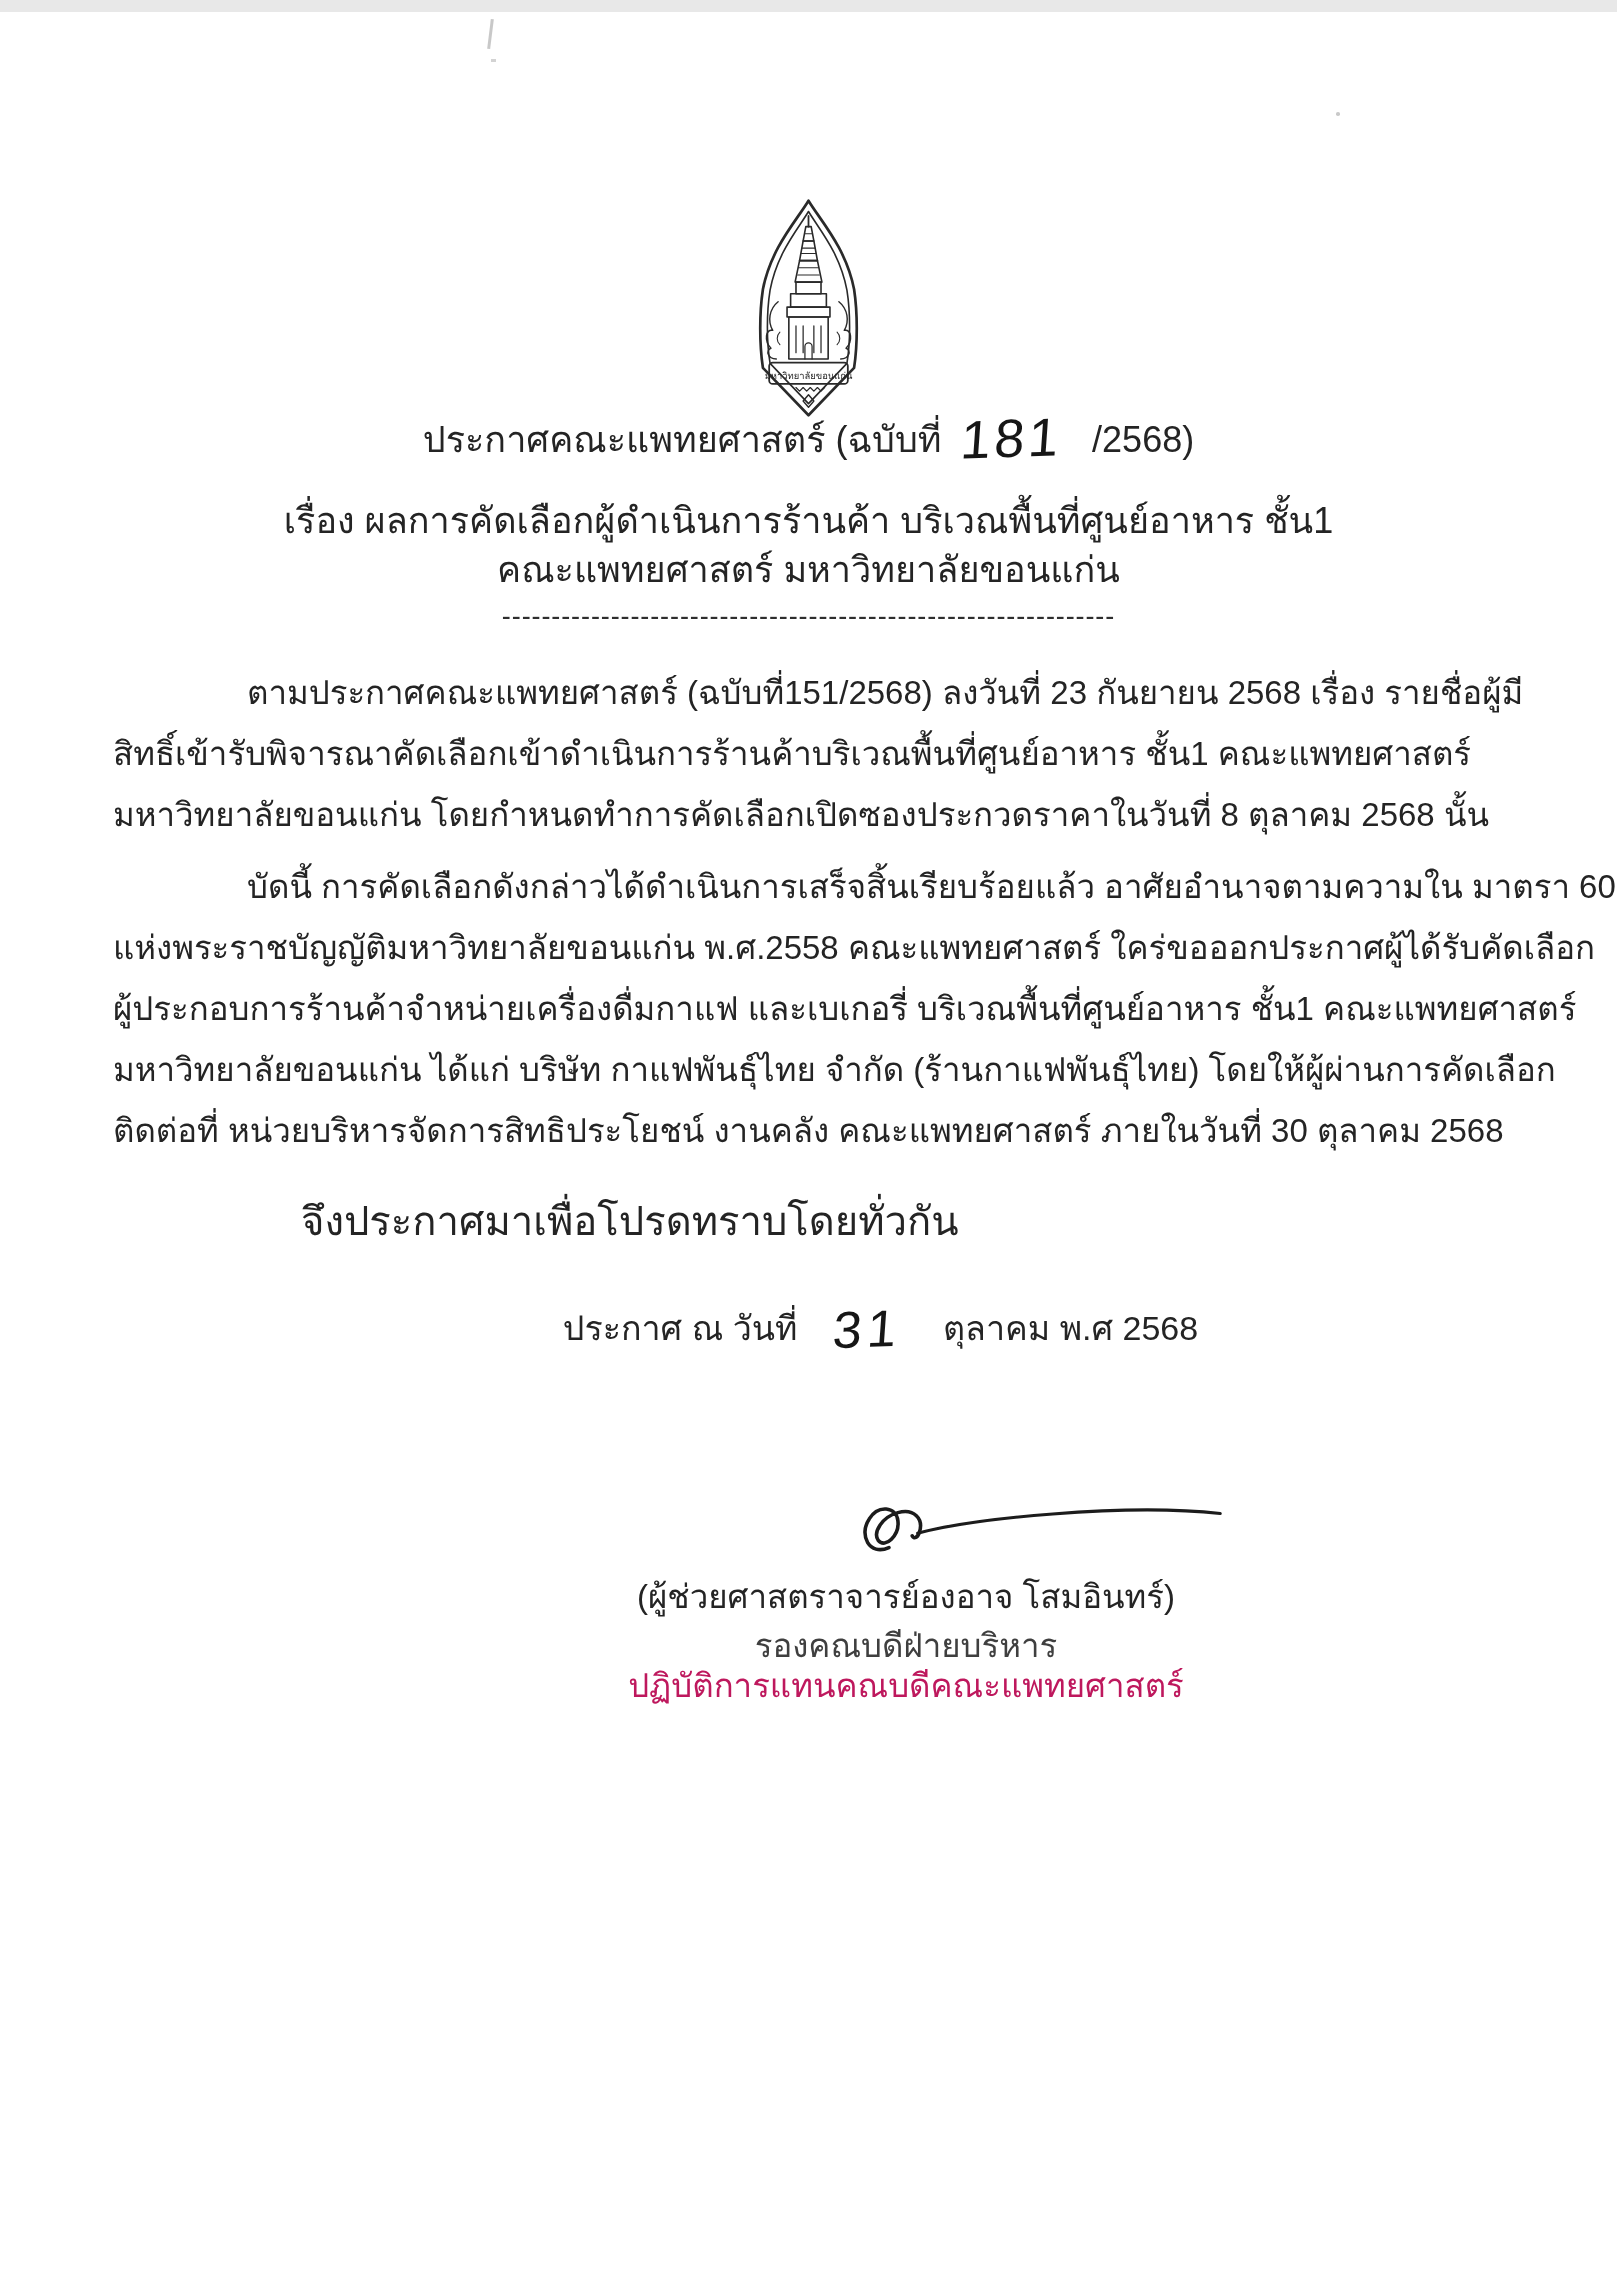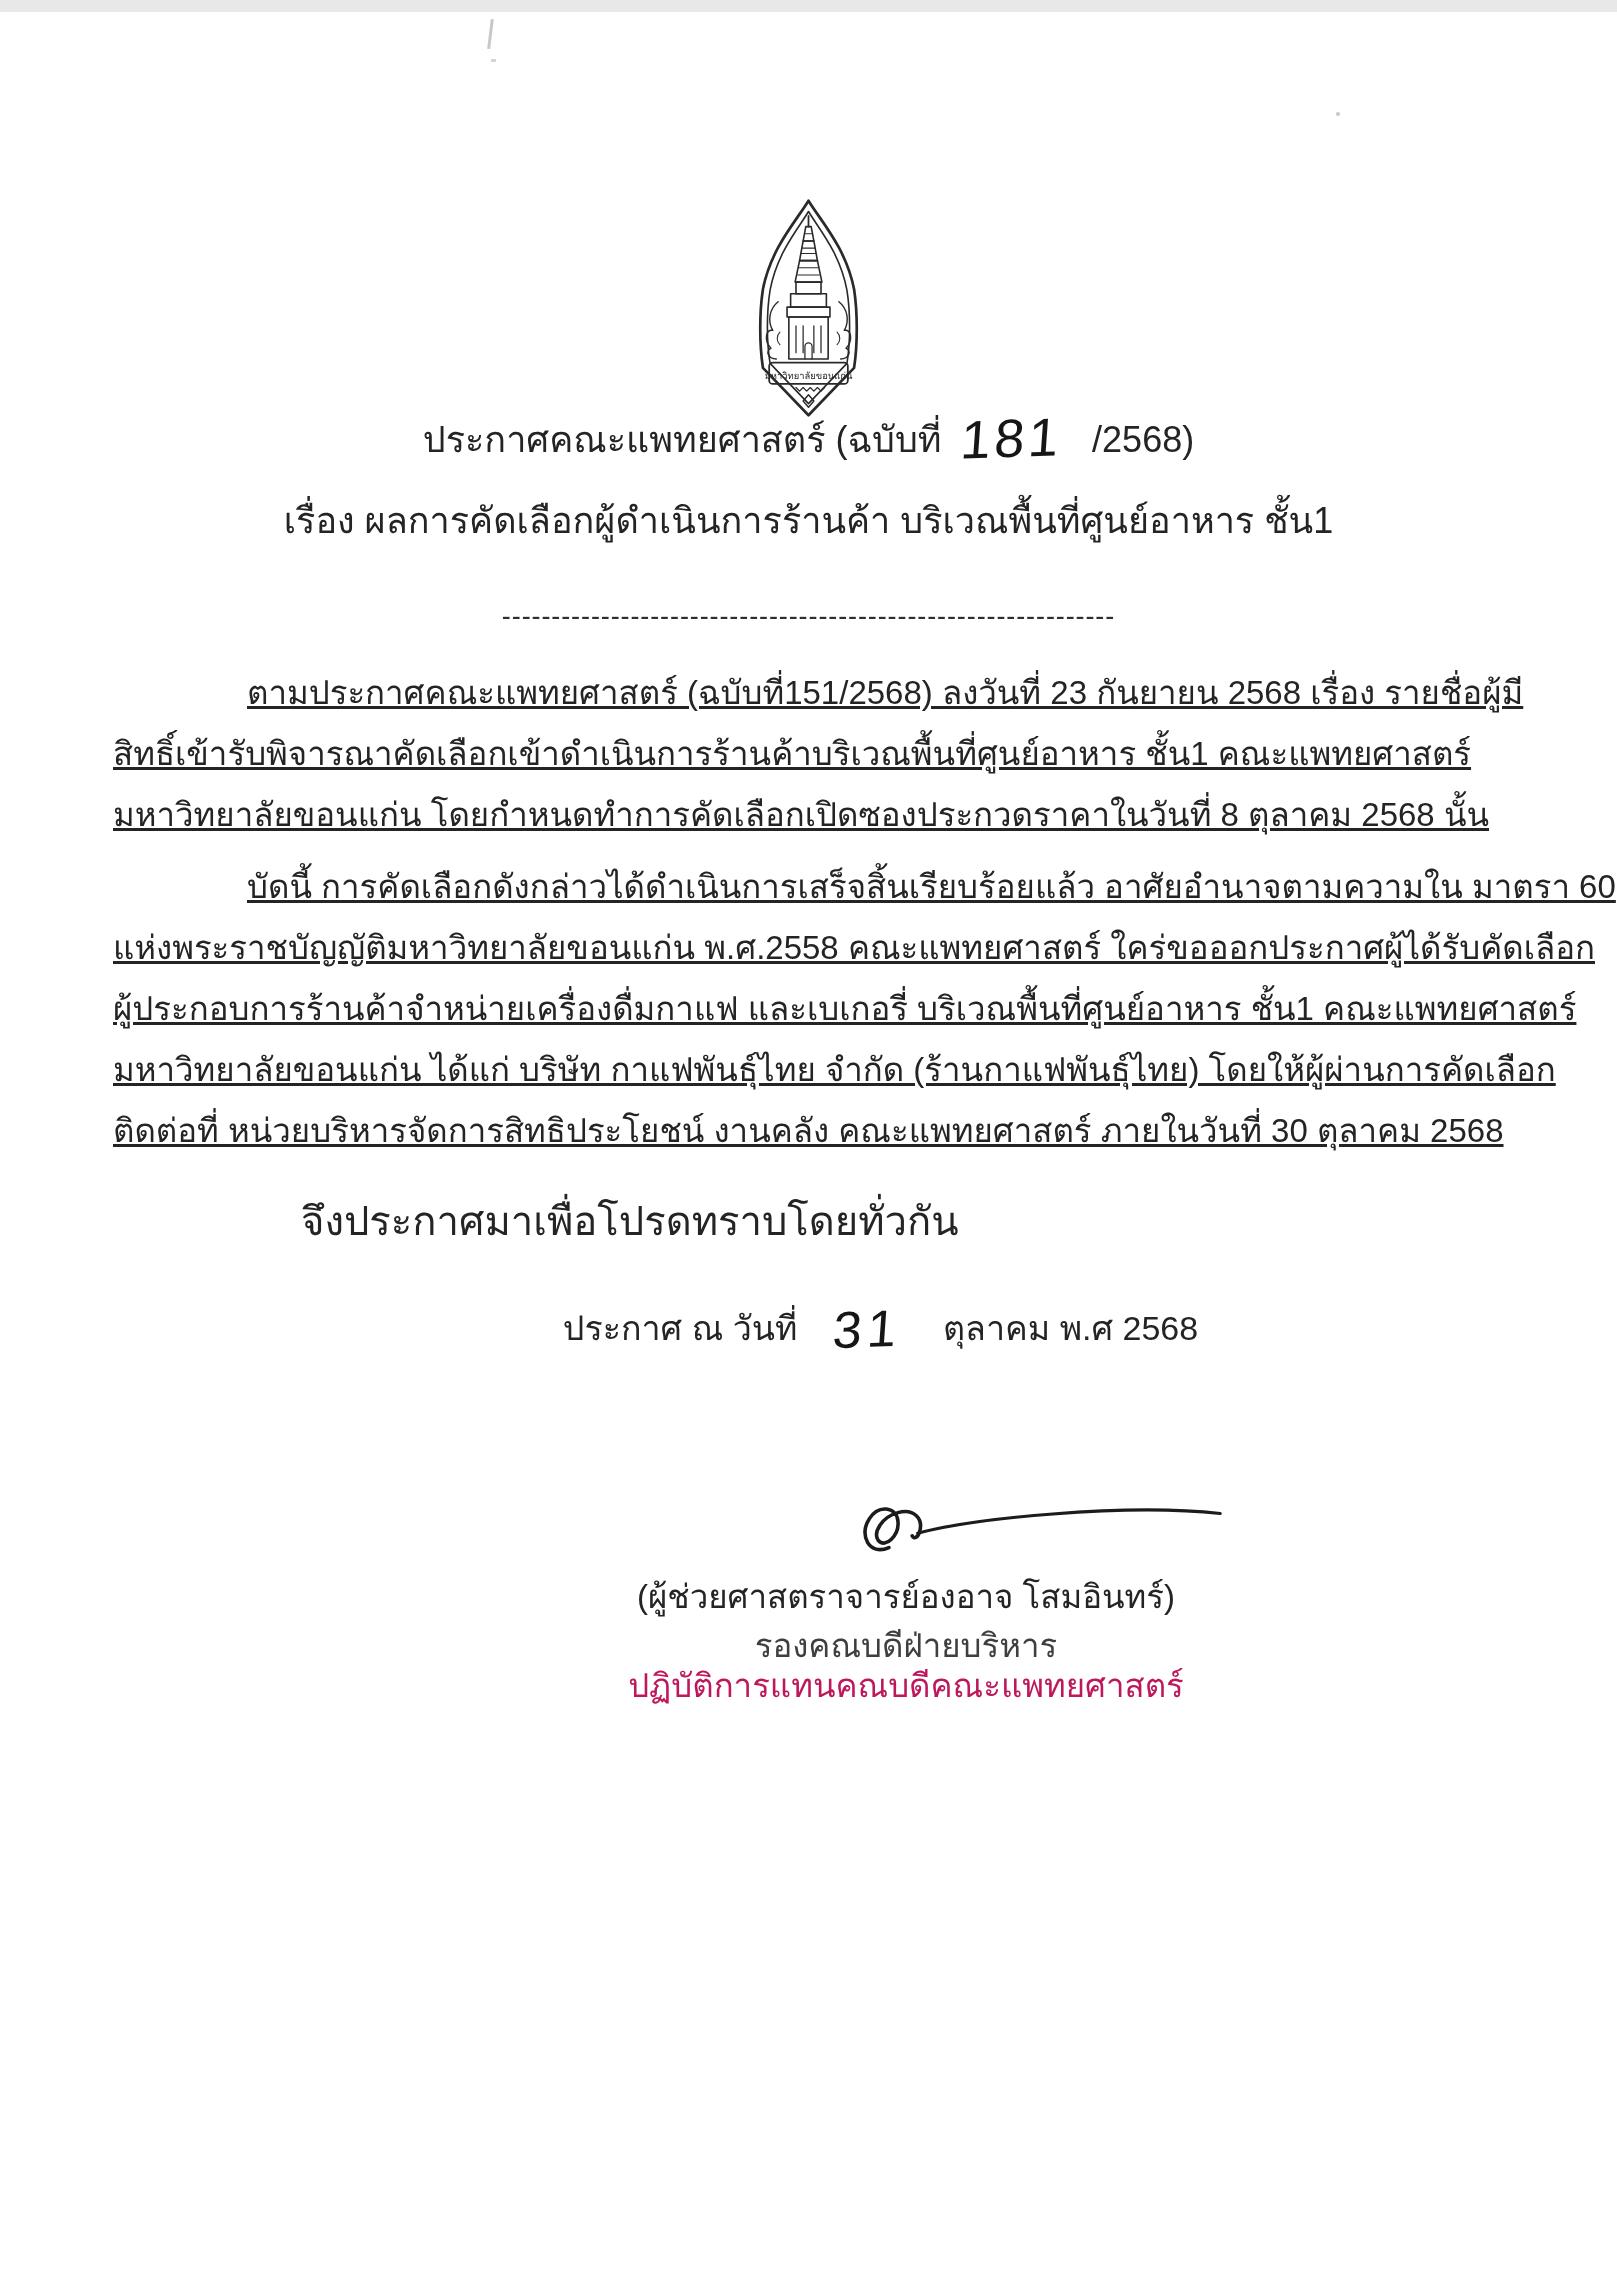--- a/index.html
+++ b/index.html
@@ -28,21 +28,21 @@
     font-size:54px;
     font-weight:500;
     transform:skewX(-6deg) rotate(-2deg);
     letter-spacing:3.6px;
     color:#161616;
     vertical-align:-5.4px;
   }
   .h1 .hand{margin:0 30px 0 19.7px;}
   .sep{position:absolute;left:0;top:589px;width:1617px;text-align:center;font-size:27px;letter-spacing:0.9px;color:#2e2e2e;white-space:nowrap;}
 
-  .body-block{position:absolute;left:113px;width:1402px;font-size:33px;line-height:61px;text-decoration:underline;}
+  .body-block{position:absolute;left:113px;width:1402px;font-size:33px;line-height:61px;}
   .p1{top:650px;}
   .p2{top:844px;}
   .bline{white-space:nowrap;}
   .indent{padding-left:134px;}
 
   .closing{position:absolute;left:113px;top:1179px;width:1402px;font-size:40px;line-height:61px;}
   .closing .inner{padding-left:188px;white-space:nowrap;}
 
   .dateline{position:absolute;left:72px;top:1288px;width:1617px;text-align:center;font-size:34px;line-height:57px;white-space:nowrap;}
   .dateline .hand{font-size:52px;margin:0 41px 0 36px;vertical-align:-7.2px;letter-spacing:5.4px;}
@@ -90,20 +90,21 @@
       <path stroke-width="1.4" d="M66,214 l4,4 l4,-4 l4,4 l4,-4 l4,4 l4,-4 l4,4 l4,-4"></path>
       <path stroke-width="1.6" d="M80,222 l6,7 l-6,7 l-6,-7 z"></path>
     </g>
     <text x="80" y="204" text-anchor="middle" font-size="10.5" fill="#222" stroke="none">มหาวิทยาลัยขอนแก่น</text>
   </svg>
 
   <div class="hline h1">
     <span>ประกาศคณะแพทยศาสตร์  (ฉบับที่</span><span class="hand">181</span><span>/2568)</span>
   </div>
   <div class="hline h2">เรื่อง  ผลการคัดเลือกผู้ดำเนินการร้านค้า บริเวณพื้นที่ศูนย์อาหาร ชั้น1</div>
+  <div class="hline h3">คณะแพทยศาสตร์  มหาวิทยาลัยขอนแก่น</div>
   <div class="sep">--------------------------------------------------------------</div>
 
   <div class="body-block p1">
     <div class="bline indent">ตามประกาศคณะแพทยศาสตร์  (ฉบับที่151/2568)  ลงวันที่  23 กันยายน 2568  เรื่อง รายชื่อผู้มี</div>
     <div class="bline">สิทธิ์เข้ารับพิจารณาคัดเลือกเข้าดำเนินการร้านค้าบริเวณพื้นที่ศูนย์อาหาร ชั้น1 คณะแพทยศาสตร์</div>
     <div class="bline">มหาวิทยาลัยขอนแก่น  โดยกำหนดทำการคัดเลือกเปิดซองประกวดราคาในวันที่  8 ตุลาคม 2568  นั้น</div>
   </div>
 
   <div class="body-block p2">
     <div class="bline indent">บัดนี้ การคัดเลือกดังกล่าวได้ดำเนินการเสร็จสิ้นเรียบร้อยแล้ว อาศัยอำนาจตามความใน มาตรา 60</div>

